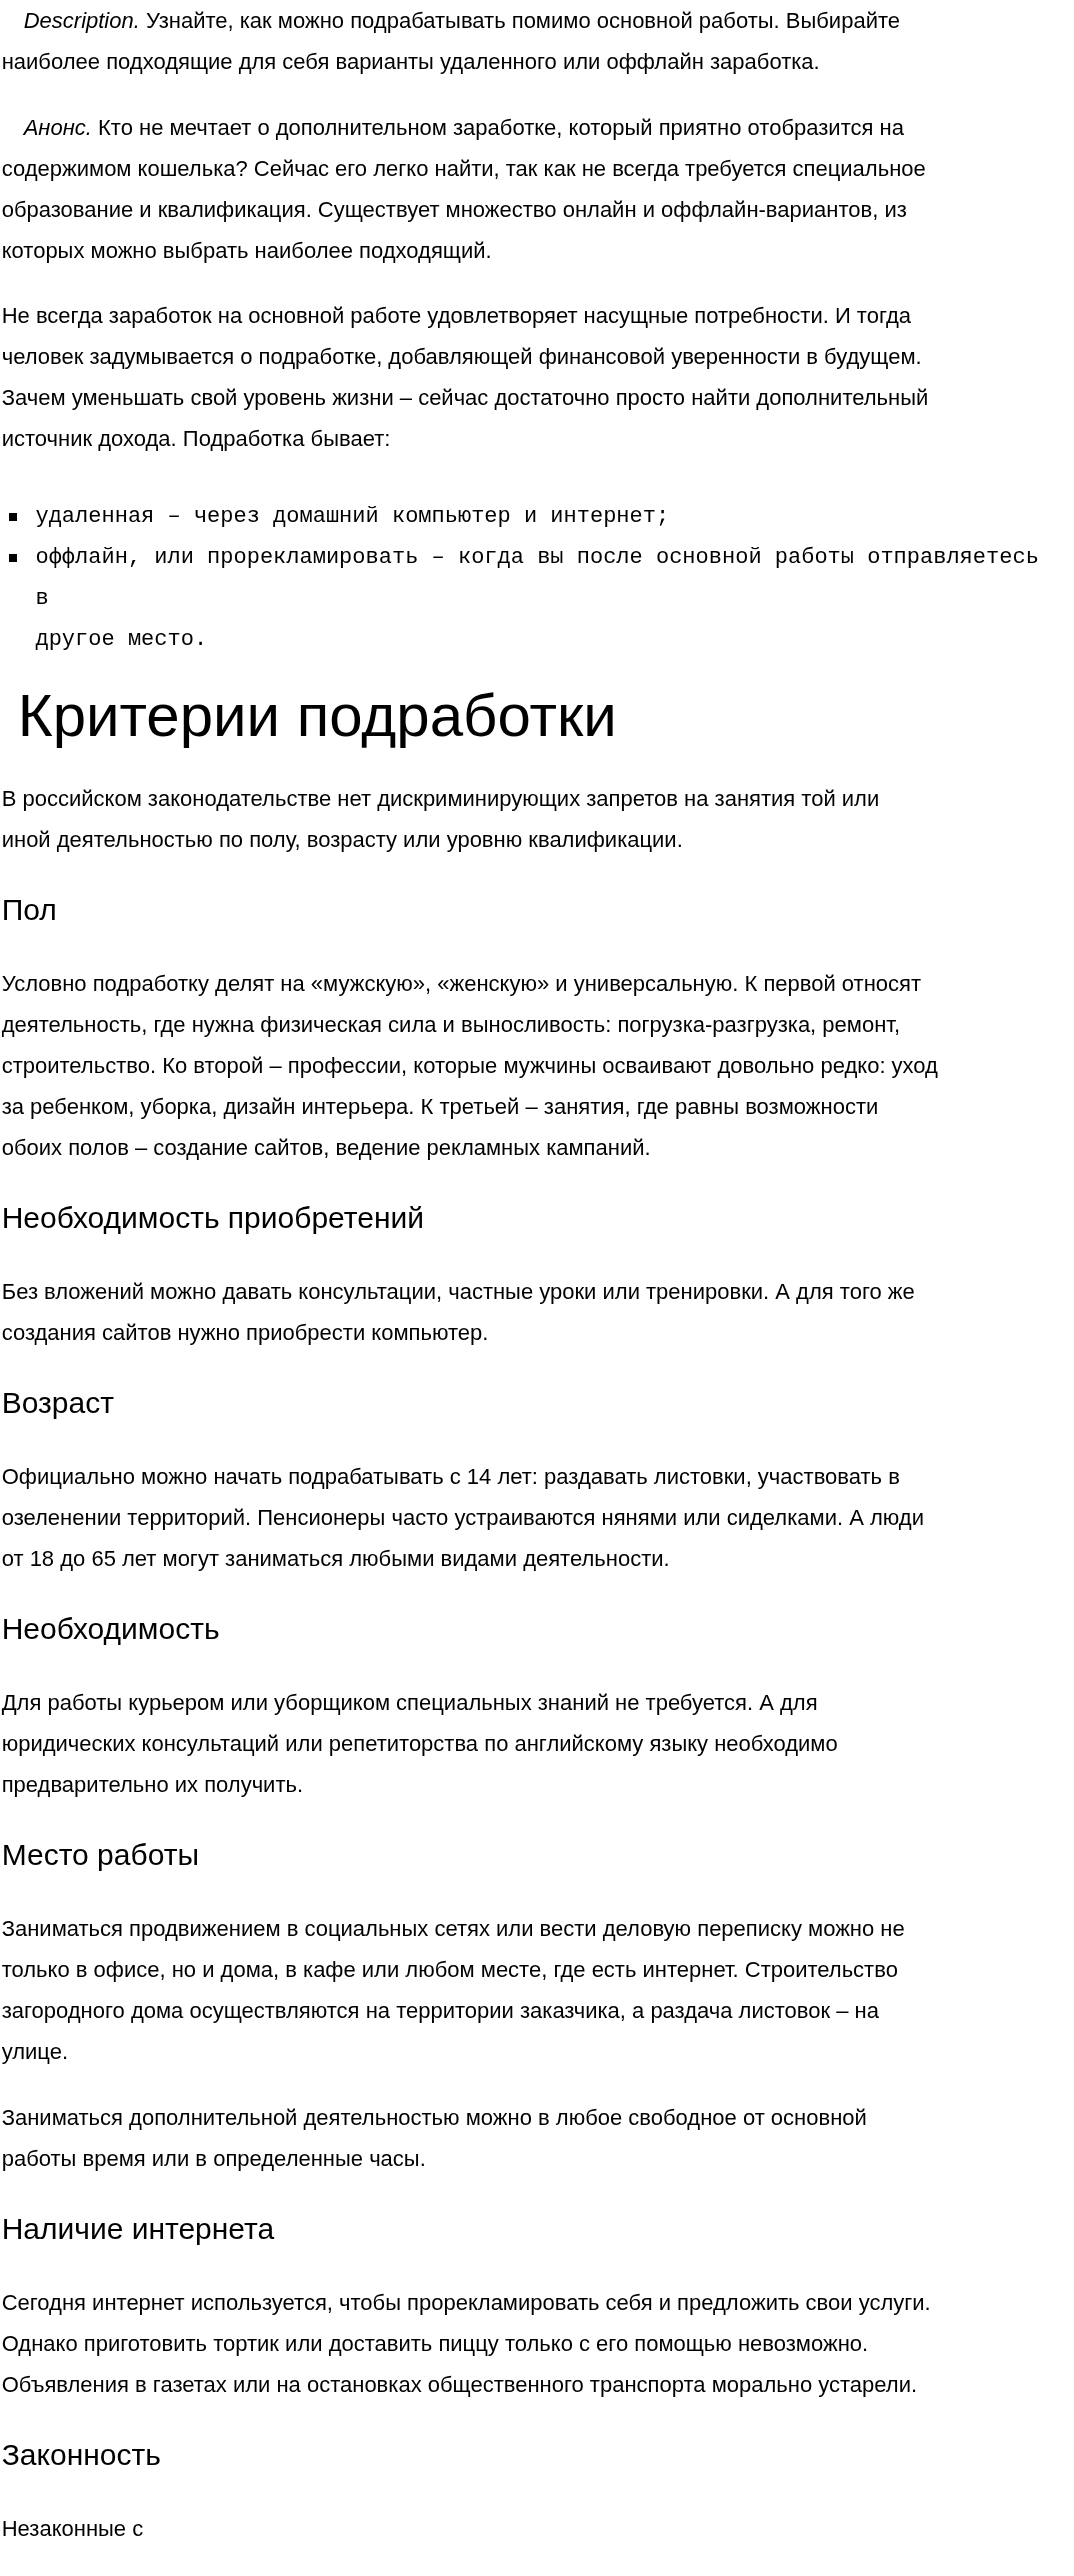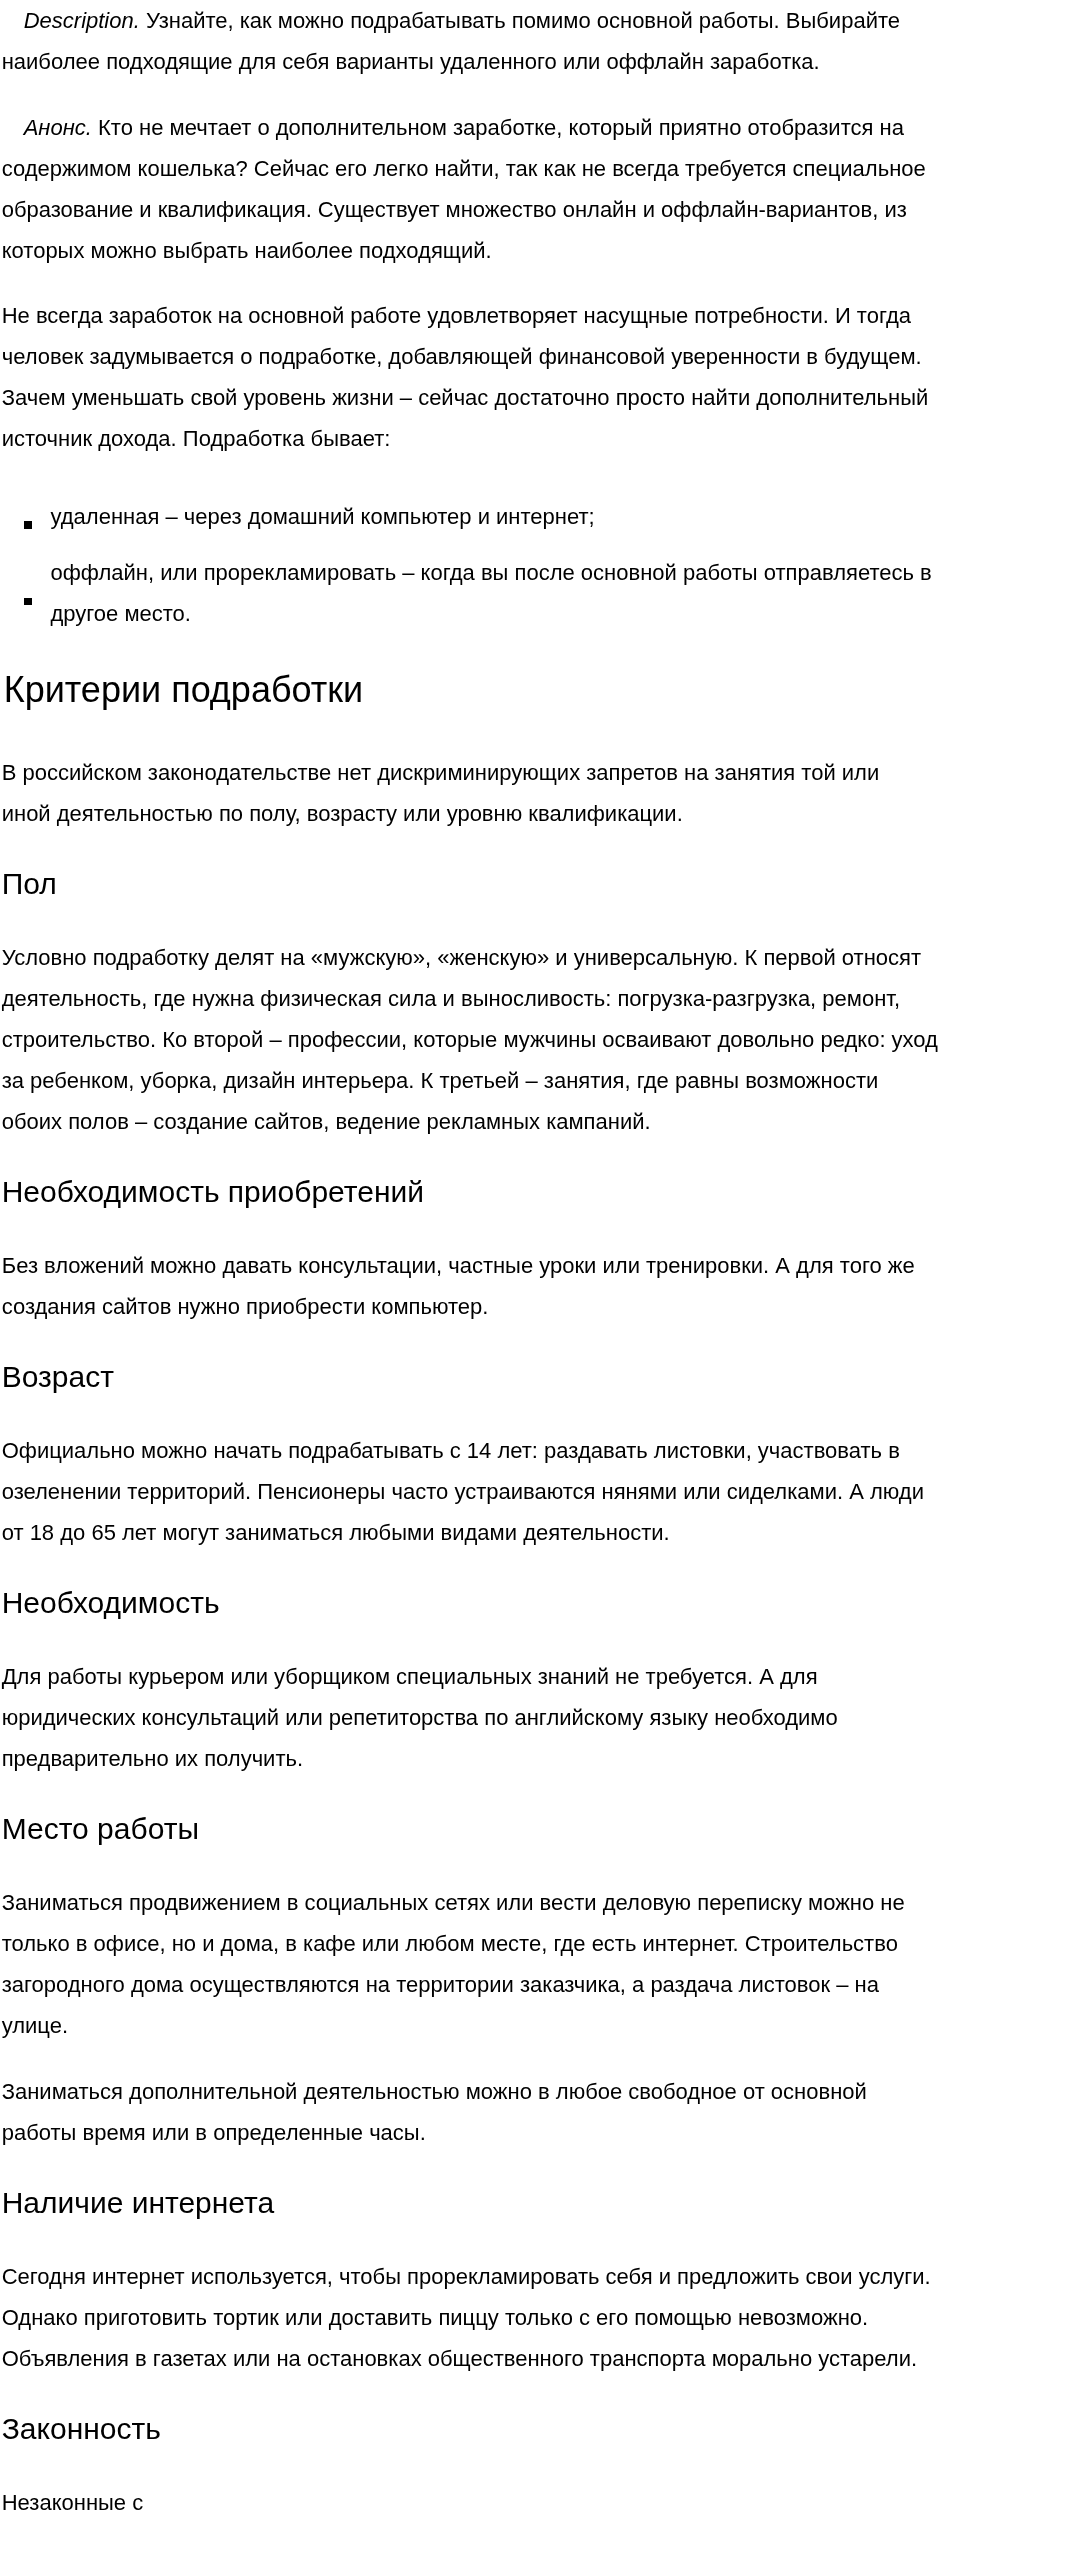--- a/index.html
+++ b/index.html
@@ -21,36 +21,37 @@
     white-space: pre-line;
   }
   .lead-label { font-style: italic; margin-left: 22px; }
   ul.job-types {
     list-style: none;
     margin: 37px 0 24.5px 0;
     padding: 0;
   }
   ul.job-types li {
     display: flex;
-    align-items: center;
-    margin: 15px;
+    align-items: flex-start;
+    margin: 0;
+    font-family: Liberation Mono, monospace;
   }
   .bullet {
     flex: 0 0 7.6px;
     width: 7.6px;
     height: 7.6px;
     background: #000000;
     margin: 17px 18.6px 0 7.6px;
   }
   .li-text { white-space: pre-line; }
   h1 {
-    font-size: 36px;
+    font-size: 60px;
     line-height: 52px;
     font-weight: 400;
-    margin: 30px 0 36px 2px;
+    margin: 30px 0 36px 16px;
   }
   h2 {
     font-size: 30px;
     line-height: 39px;
     font-weight: 400;
     margin: 30px 0 34px 0;
   }
 </style>
 </head>
 <body>

